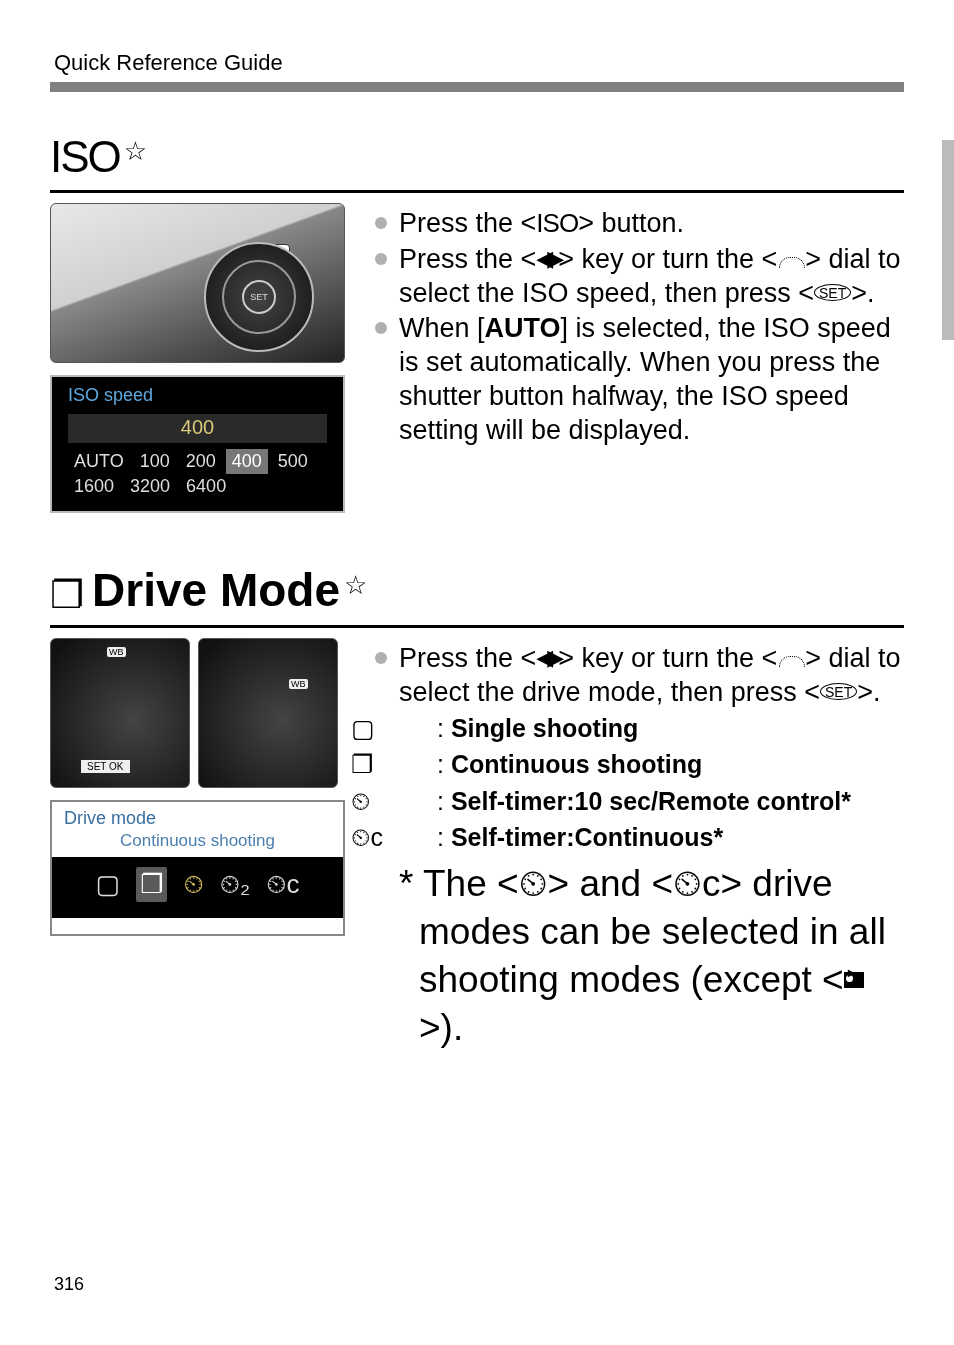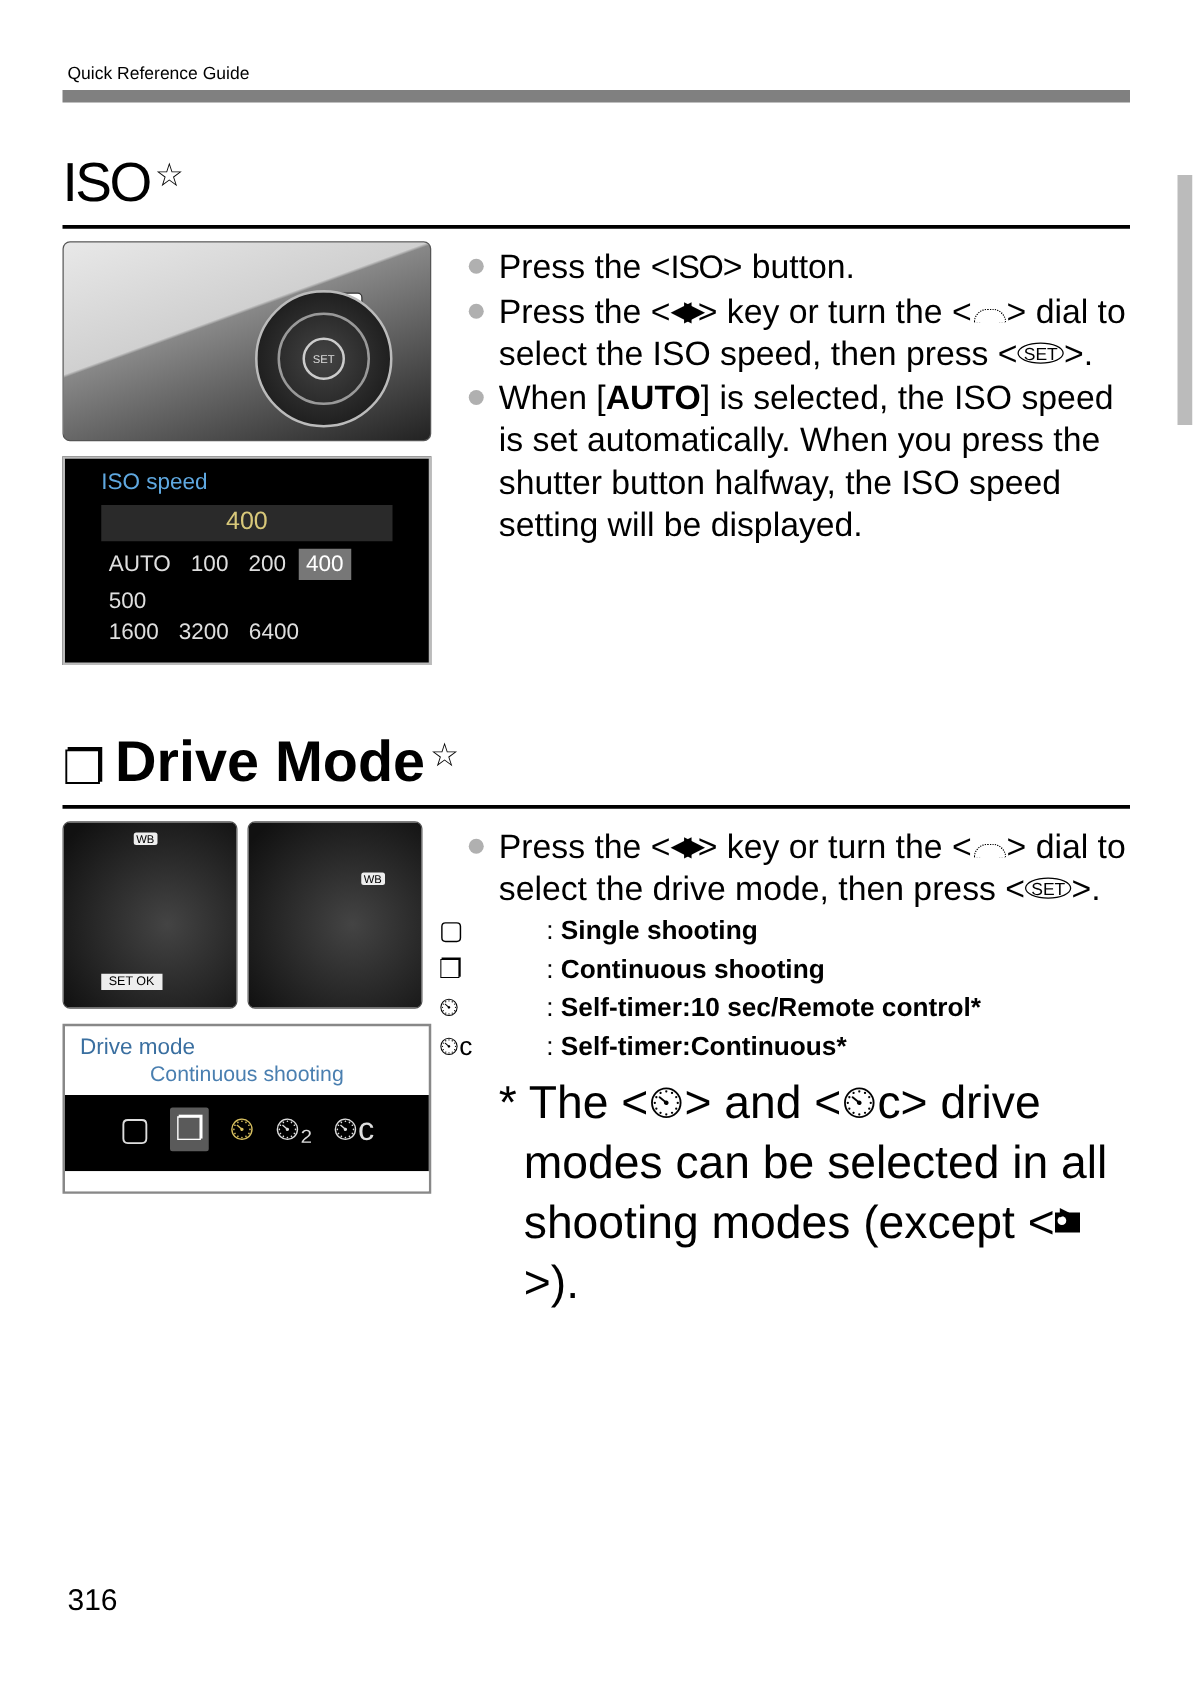--- a/index.html
+++ b/index.html
@@ -8,21 +8,21 @@
       width: 954px;
       height: 1345px;
       background: #fff;
       position: relative;
       color: #000;
     }
     .page {
       padding: 50px 50px 0 50px;
     }
     .breadcrumb {
-      font-size: 14px;
+      font-size: 22px;
       margin-bottom: 6px;
       margin-left: 4px;
     }
     .divider-bar {
       height: 10px;
       background: #808080;
       margin-bottom: 40px;
     }
 
     .section-heading {
@@ -109,21 +109,21 @@
       text-align:center;
       line-height:30px;
     }
     .illus-stack { display:flex; flex-direction:column; gap:12px; }
 
     .lcd {
       background:#000;
       border:2px solid #bbb;
       border-radius:0;
       color:#e0e0e0;
-      padding: 8px 29px 12px;
+      padding: 8px 16px 12px;
       font-size:20px;
     }
     .lcd .lcd-title { color:#5fa8e0; font-size:18px; margin-bottom:8px;}
     .lcd .iso-current {
       background:#2a2a2a;
       text-align:center;
       padding:2px 0 4px;
       margin-bottom:6px;
       color:#d8c87a;
       font-size:20px;
@@ -157,21 +157,21 @@
       left:0; top:10px;
       width:12px;height:12px;
       border-radius:50%;
       background:#b0b0b0;
     }
     .sub-list {
       list-style:none;
       padding-left: 24px;
     }
     .sub-list li {
-      font-size:21px;
+      font-size:25px;
       line-height:1.3;
       padding-left:48px;
       text-indent:-48px;
       margin-bottom:4px;
     }
     .sub-list .glyph { display:inline-block; width:38px; text-align:left;}
     .note {
       font-size:37px;
       line-height:1.3;
       padding-left:44px;
@@ -243,21 +243,21 @@
       font-size:26px;
     }
     .lcd2 .row .cell { color:#ddd; }
     .lcd2 .row .cell.sel { background:#5a5a5a; padding:2px 4px; border-radius:2px; color:#fff;}
     .lcd2 .white-strip{height:16px;background:#fff;}
 
     .page-num {
       position:absolute;
       bottom:50px;
       left:54px;
-      font-size:24px;
+      font-size:18px;
     }
     .side-tab {
       position:absolute;
       right:0;
       top:140px;
       width:12px;
       height:200px;
       background:#bbb;
     }
     .cam-glyph {

